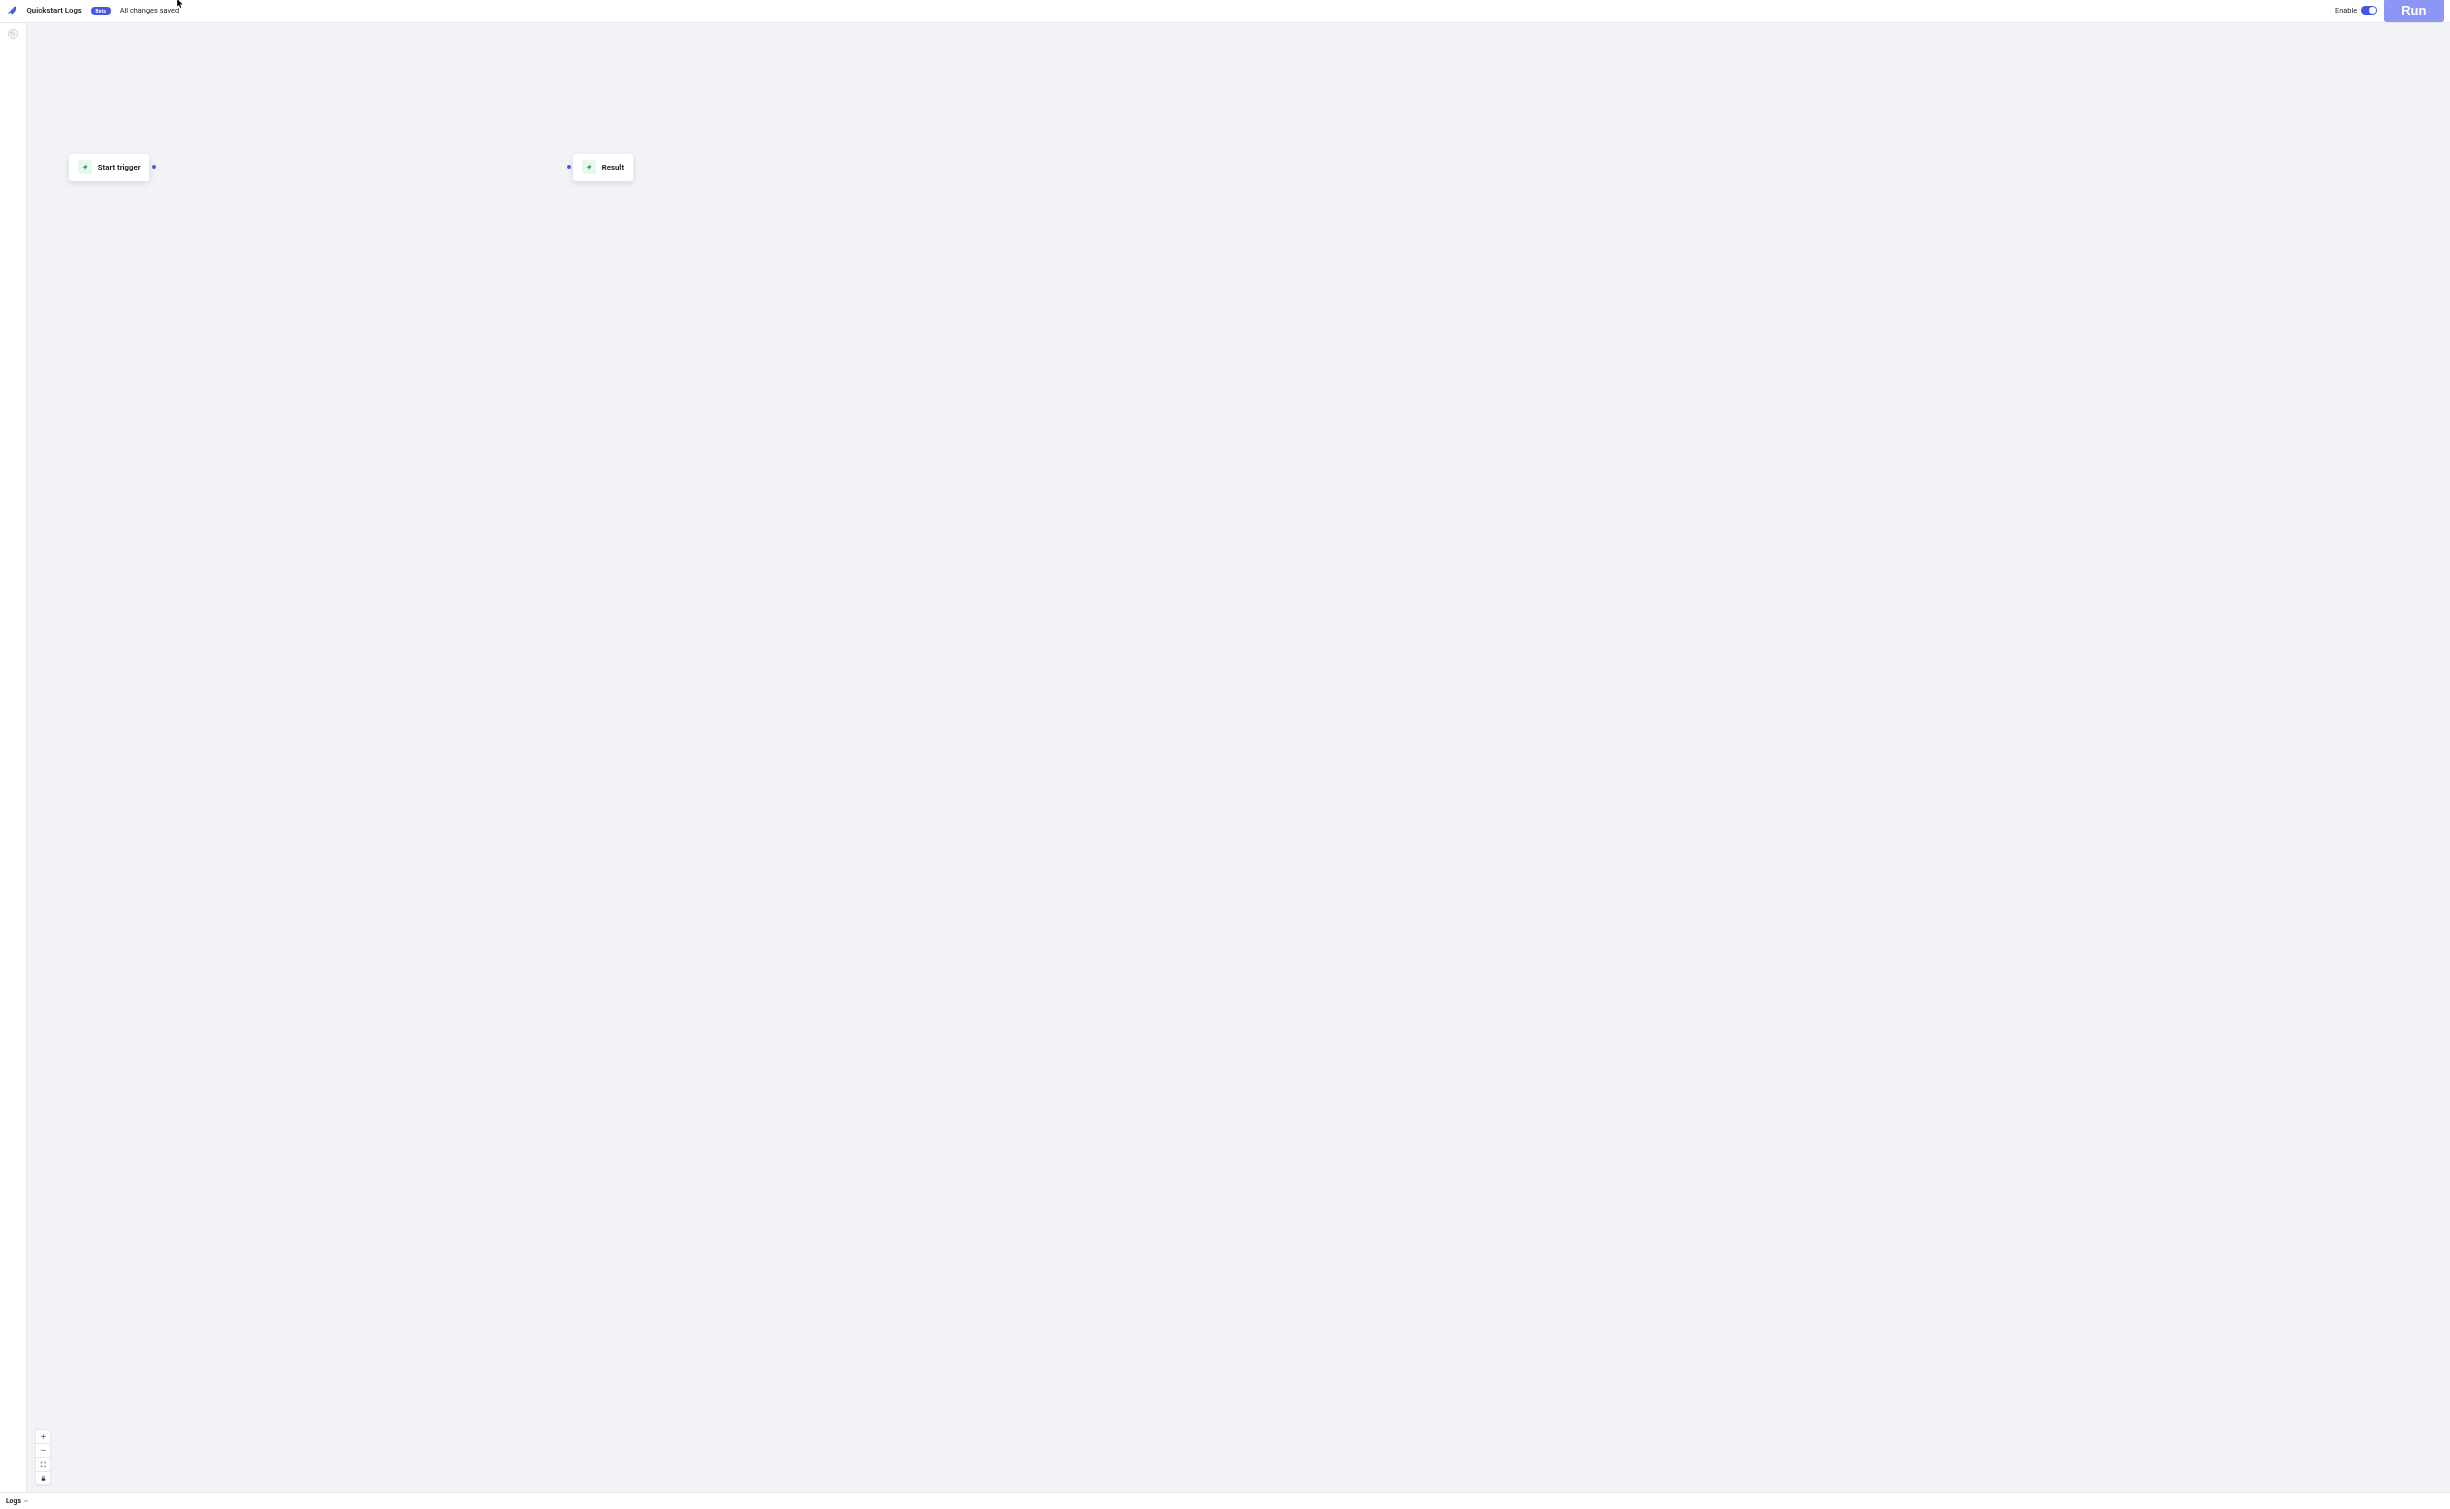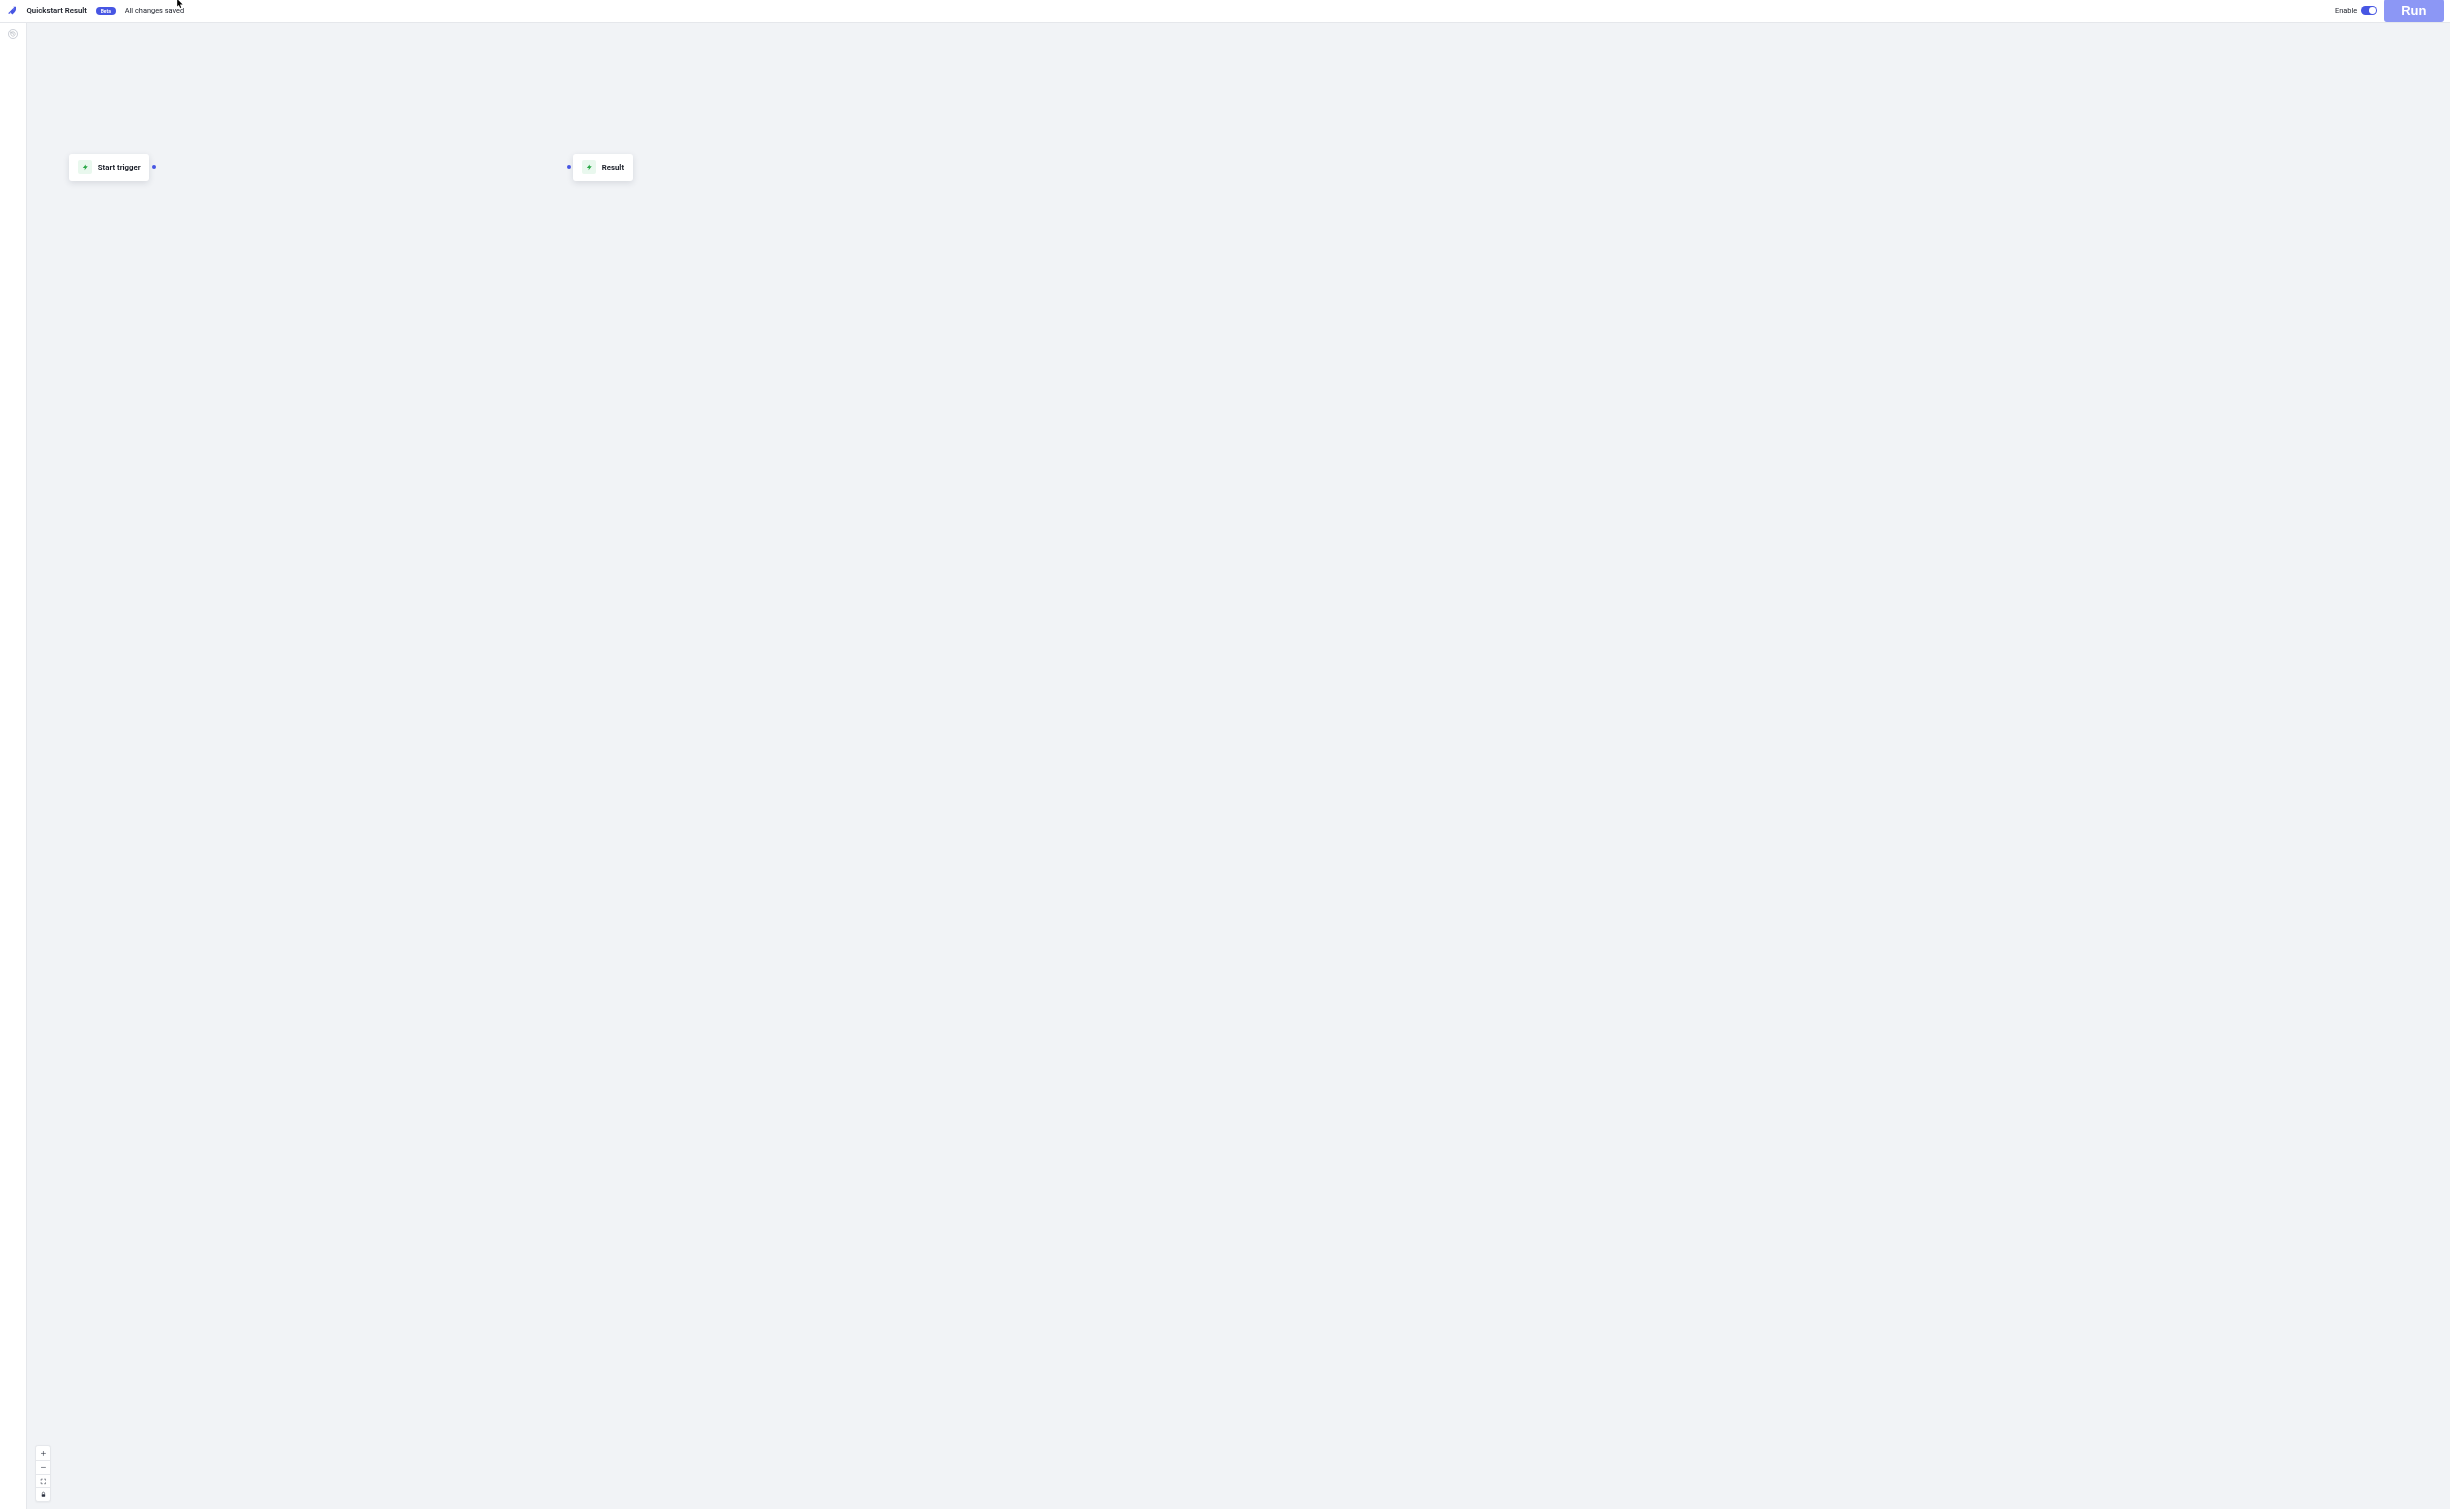--- a/index.html
+++ b/index.html
@@ -201,21 +201,21 @@
 
   <div class="topbar">
     <div class="left">
       <span class="logo-icon">
         <svg viewBox="0 0 24 24" width="10.8" height="10.8" fill="none" stroke="#4756e3" stroke-width="2" stroke-linecap="round" stroke-linejoin="round">
           <path d="M5 15c-1.5 1.5-2 5-2 5s3.5-.5 5-2l-3-3z" fill="#4756e3" stroke="none"></path>
           <path d="M14 4c3 0 6 0 6 0s0 3 0 6c0 2-1 4-3 6l-5 5-6-6 5-5c2-2 4-3 6-3z" fill="#4756e3" stroke="none"></path>
           <circle cx="15" cy="9" r="1.5" fill="#fff"></circle>
         </svg>
       </span>
-      <span class="title">Quickstart Result</span>
+      <span class="title">Quickstart Logs</span>
       <span class="badge">Beta</span>
       <span class="save-status">All changes saved</span>
     </div>
     <div class="right">
       <div class="enable-group">
         <span class="enable-label">Enable</span>
         <div class="toggle"></div>
       </div>
       <button class="run-btn">Run</button>
     </div>
@@ -286,20 +286,28 @@
               <rect x="6" y="11" width="12" height="9" rx="1.5"></rect>
               <path d="M8 11V8a4 4 0 0 1 8 0v3" fill="none" stroke="currentColor" stroke-width="2"></path>
             </svg>
           </span>
         </div>
       </div>
 
     </div>
   </div>
 
+  <div class="logs-bar">
+    <span class="logs-label">Logs</span>
+    <span>
+      <svg viewBox="0 0 24 24" fill="none" stroke="currentColor" stroke-width="2" stroke-linecap="round" stroke-linejoin="round">
+          <polyline points="6 15 12 9 18 15"></polyline>
+        </svg>
+    </span>
+  </div>
 
 </div>
 
 <div class="mouse-cursor">
   <svg viewBox="0 0 12 18">
       <path d="M0 0l0 14 3-3 2.5 5.5 2-1L5 10l5 0z" fill="#000"></path>
     </svg>
 </div>
 
 

